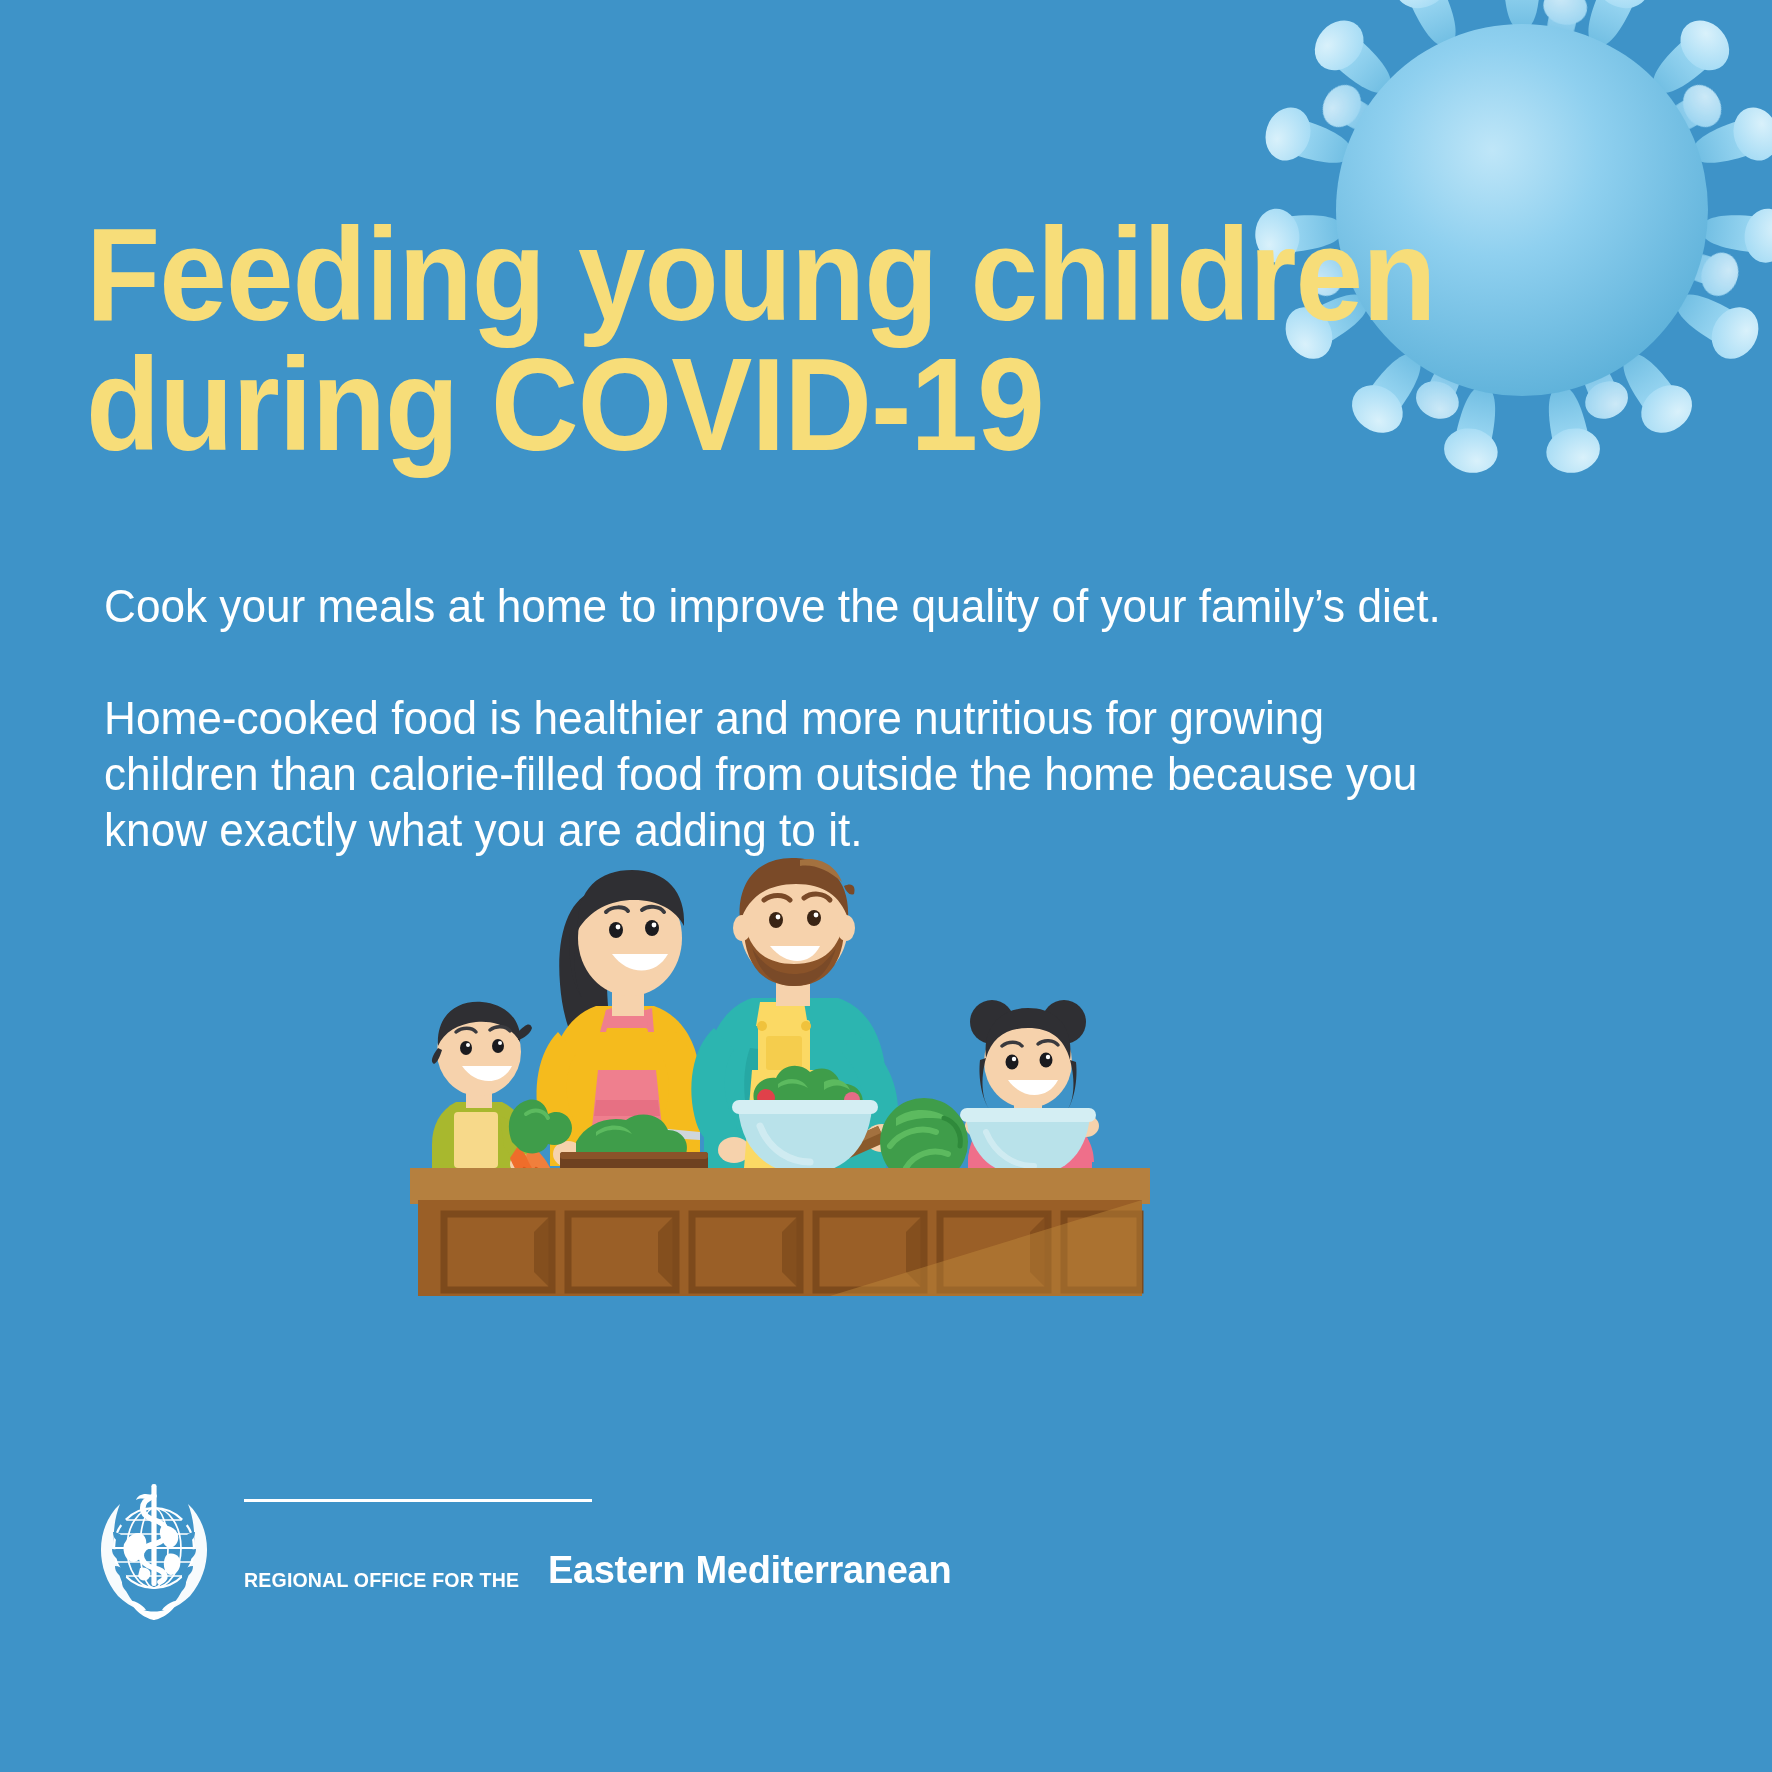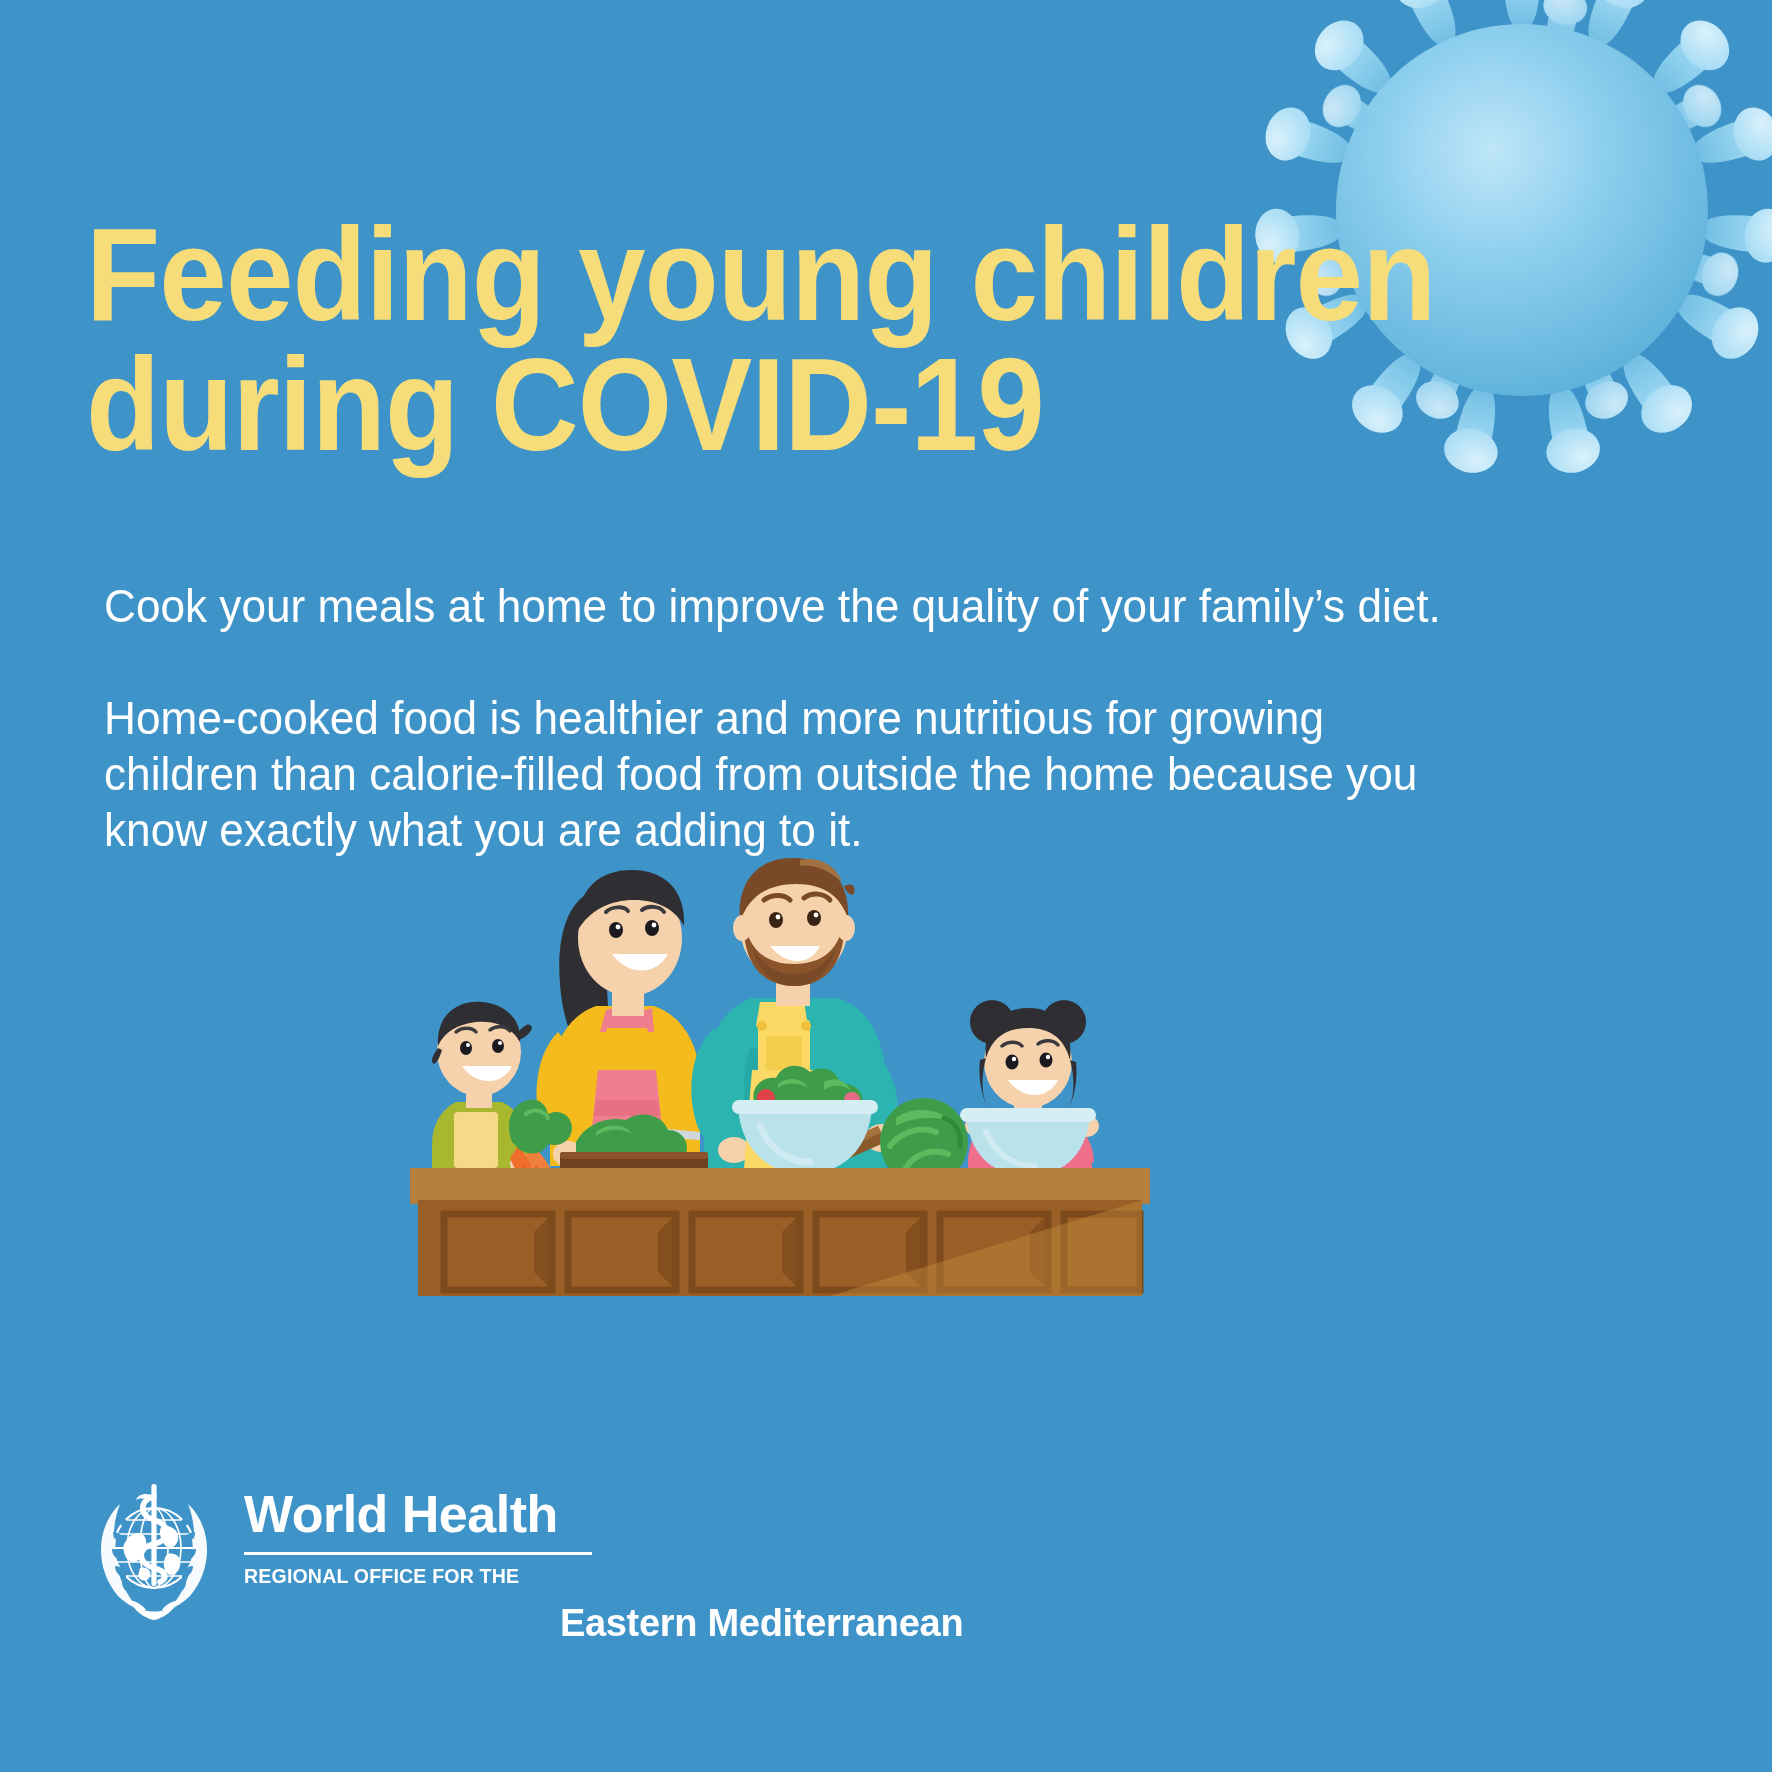--- a/index.html
+++ b/index.html
@@ -86,22 +86,22 @@
     letter-spacing: -0.5px;
   }
   #who-divider {
     height: 3px;
     background: #ffffff;
     margin: 11px 0 9px 0;
     width: 348px;
   }
   #who-region {
     display: flex;
-    align-items: flex-start;
-    gap: 20px;
+    align-items: flex-end;
+    gap: 8px;
   }
   #who-region .region-pre {
     color: #ffffff;
     font-weight: bold;
     font-size: 21px;
     letter-spacing: 0.2px;
     transform: scaleX(0.93);
     transform-origin: left center;
   }
   #who-region .region-name {
@@ -548,21 +548,20 @@
         </g>
 
         <path d="M48 122 C 58 132, 82 132, 92 122 C 86 134, 72 138, 70 138
                  C 68 138, 54 134, 48 122 Z"></path>
         <path d="M42 118 C 50 118, 58 122, 62 128 L 56 130 C 52 125, 47 121, 42 118 Z"></path>
         <path d="M98 118 C 90 118, 82 122, 78 128 L 84 130 C 88 125, 93 121, 98 118 Z"></path>
       </g>
     </svg>
 
     <div id="who-wordmark">
-      <span class="wm-line">World Health</span>
       <div id="who-divider"></div>
       <div id="who-region">
         <span class="region-pre">REGIONAL OFFICE FOR THE</span>
         <span class="region-name">Eastern Mediterranean</span>
       </div>
     </div>
   </div>
 
   <div id="hashtags">
   </div>

